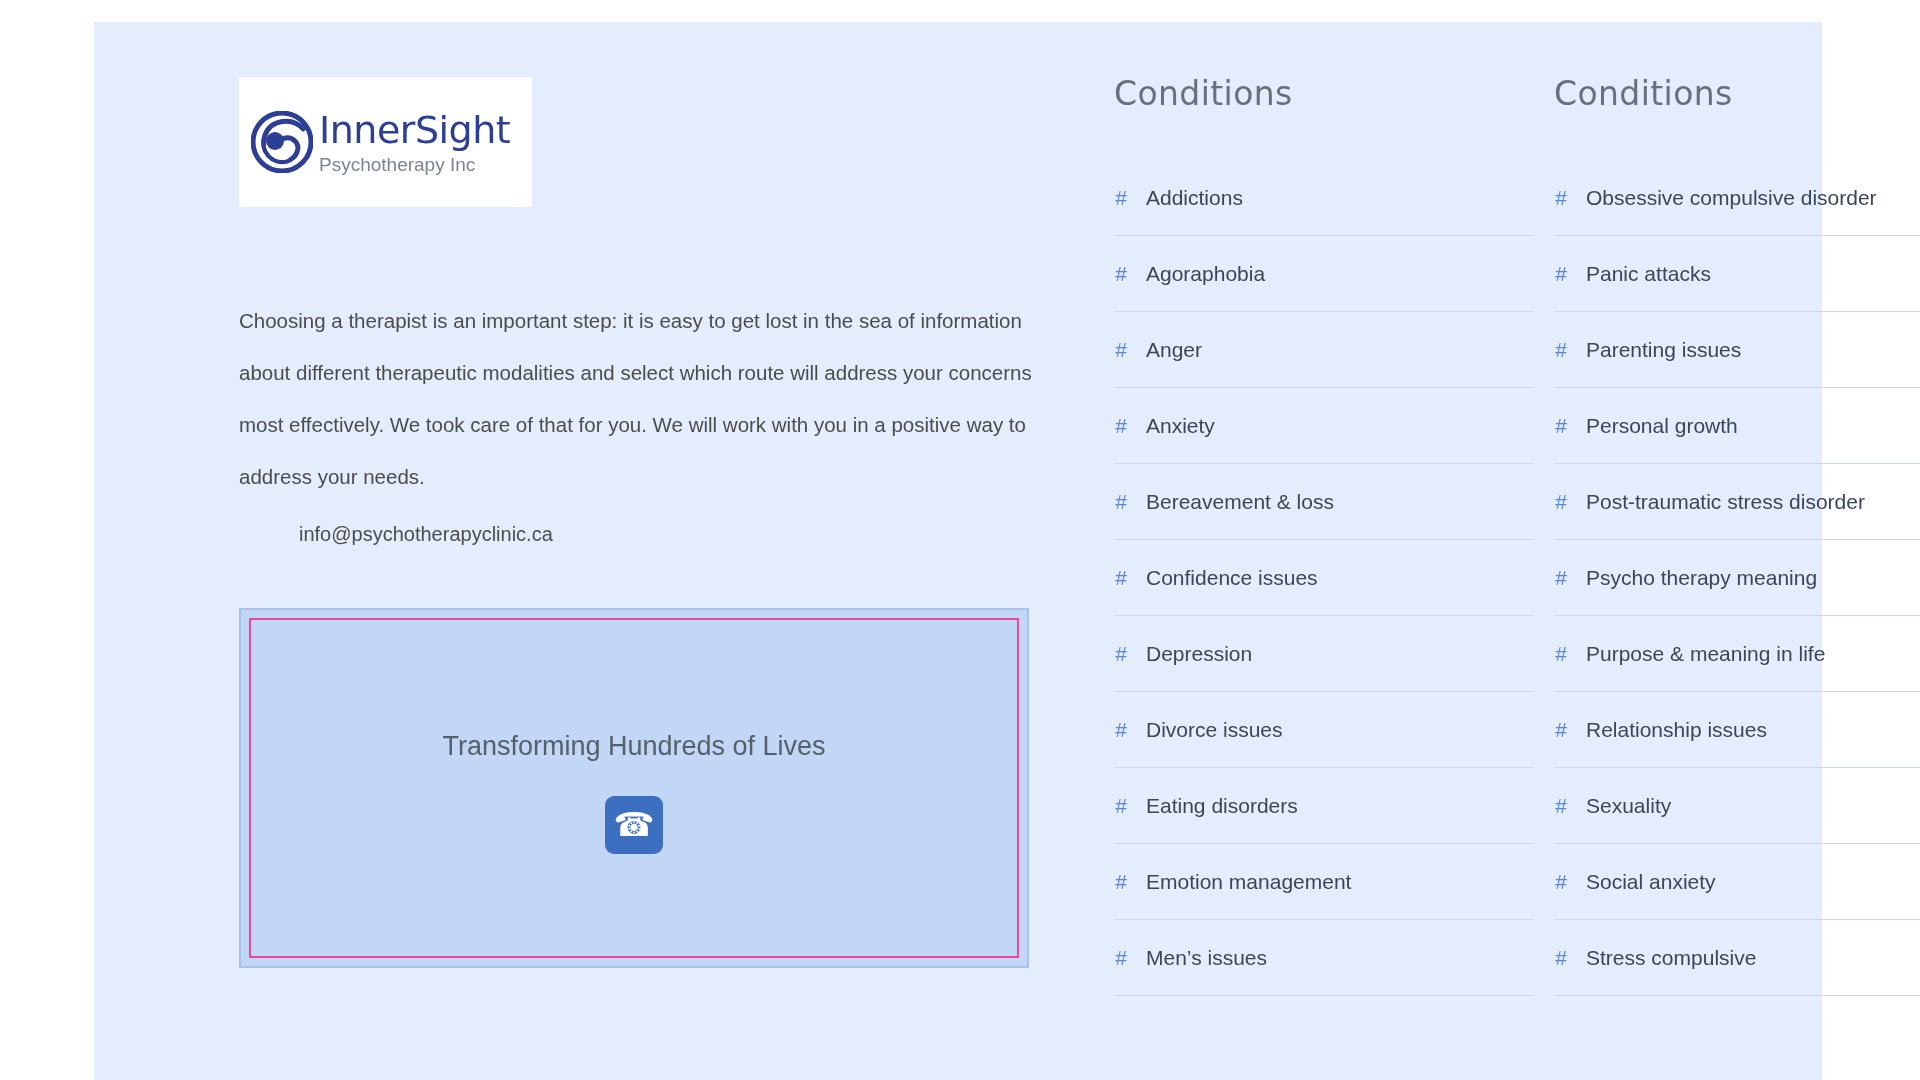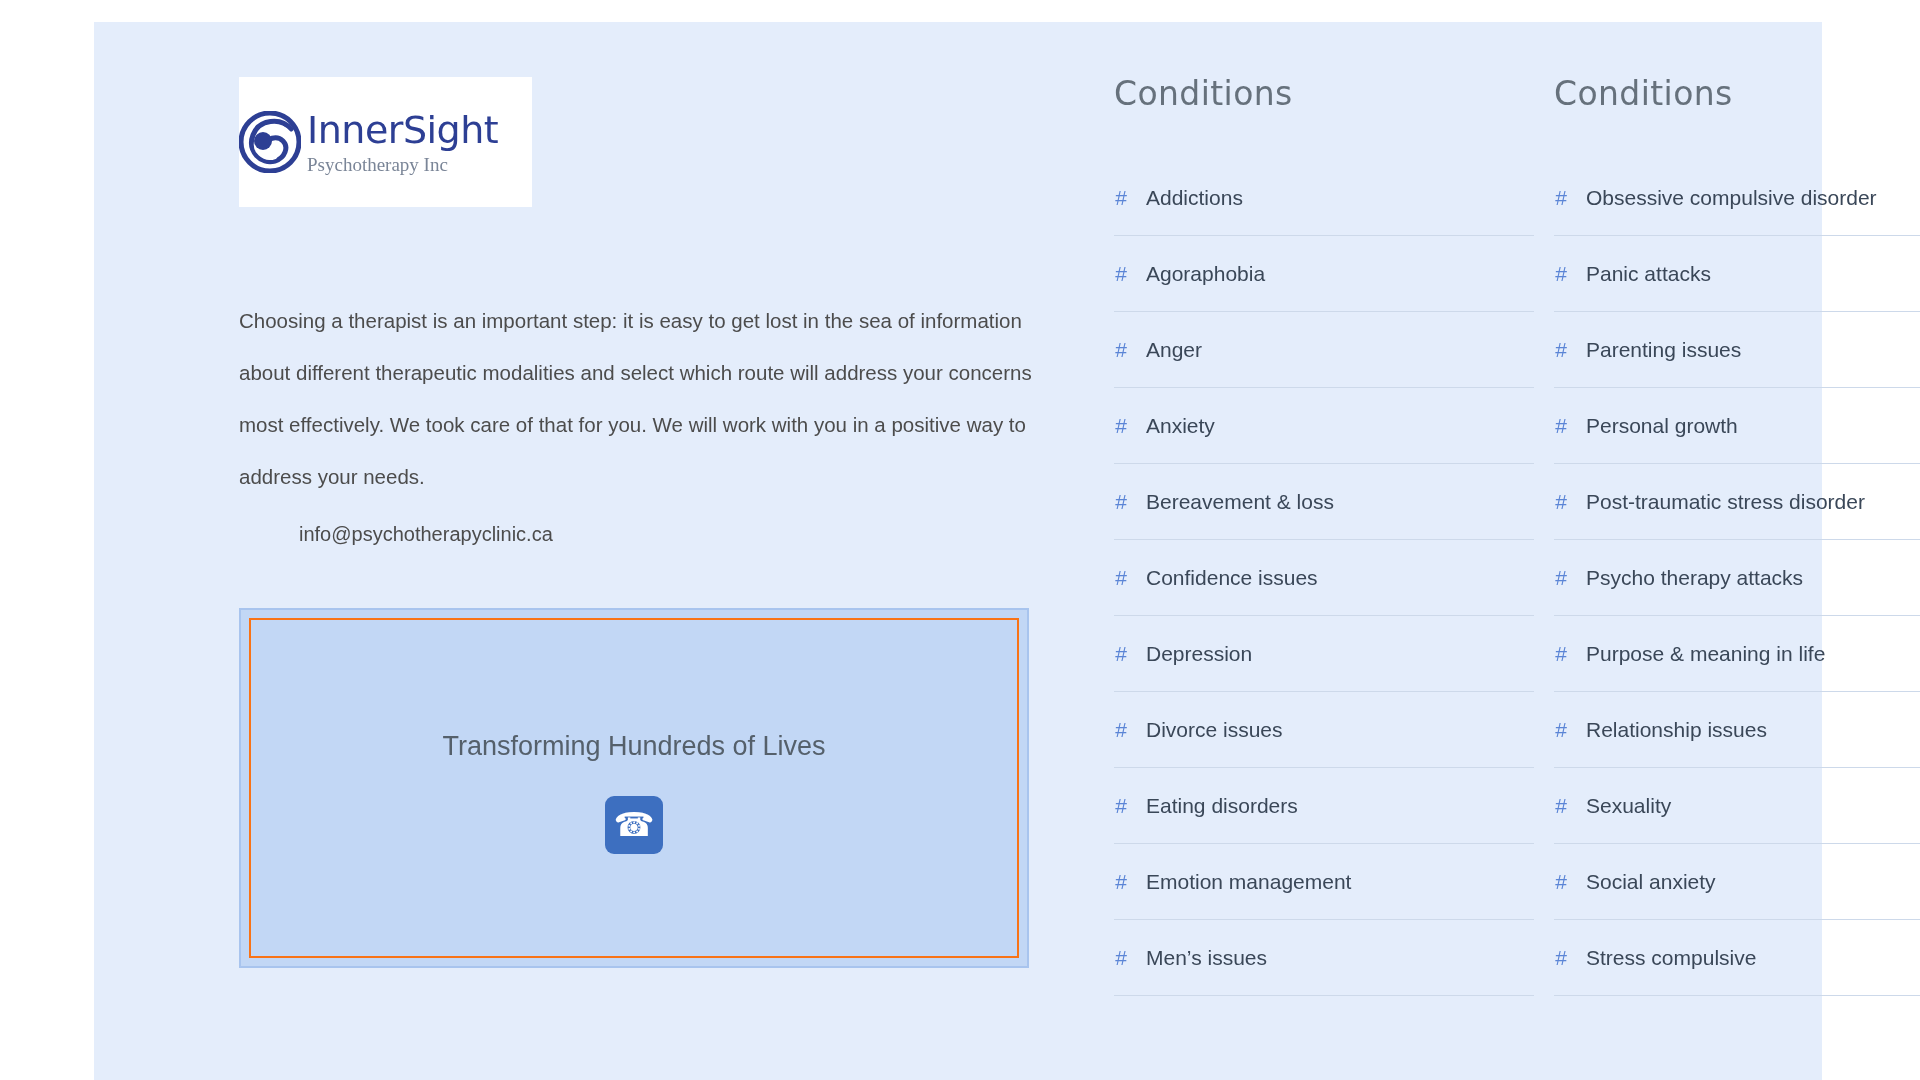--- a/index.html
+++ b/index.html
@@ -34,20 +34,21 @@
     top: 55px;
     width: 800px;
   }
   .logo-box {
     width: 293px;
     height: 130px;
     background: #ffffff;
     position: relative;
     display: flex;
     align-items: center;
+    padding-left: 12px;
   }
   .logo-mark {
     width: 62px;
     height: 62px;
     flex: 0 0 62px;
     position: relative;
   }
   .logo-text {
     margin-left: 6px;
     line-height: 1;
@@ -55,21 +56,21 @@
   .logo-title {
     font-size: 38px;
     color: #2d3f94;
     letter-spacing: -0.5px;
     font-family: "DejaVu Sans", sans-serif;
   }
   .logo-sub {
     font-size: 19px;
     color: #7a8597;
     margin-top: 6px;
-    font-family: Liberation Serif, serif;
+    font-family: Liberation Sans, sans-serif;
   }
   .intro-text {
     margin-top: 88px;
     width: 805px;
     font-size: 20.5px;
     line-height: 52px;
     color: #4c4c4c;
     font-family: "Liberation Sans", sans-serif;
   }
   .email-block {
@@ -127,21 +128,21 @@
     margin-top: 62px;
     width: 790px;
     height: 360px;
     background: #c2d7f5;
     border: 2px solid #a8c4ee;
     padding: 8px;
   }
   .cta-inner {
     width: 100%;
     height: 100%;
-    border: 2px solid #f97316;
+    border: 2px solid #ec4899;
     display: flex;
     flex-direction: column;
     align-items: center;
     justify-content: center;
   }
   .cta-line {
     font-size: 27px;
     color: #55606b;
     line-height: 47px;
     text-align: center;
@@ -304,21 +305,21 @@
       <div class="cond-item">
         <span class="hash">#</span>
         <span>Personal growth</span>
       </div>
       <div class="cond-item">
         <span class="hash">#</span>
         <span>Post-traumatic stress disorder</span>
       </div>
       <div class="cond-item">
         <span class="hash">#</span>
-        <span>Psycho therapy attacks</span>
+        <span>Psycho therapy meaning</span>
       </div>
       <div class="cond-item">
         <span class="hash">#</span>
         <span>Purpose &amp; meaning in life</span>
       </div>
       <div class="cond-item">
         <span class="hash">#</span>
         <span>Relationship issues</span>
       </div>
       <div class="cond-item">

